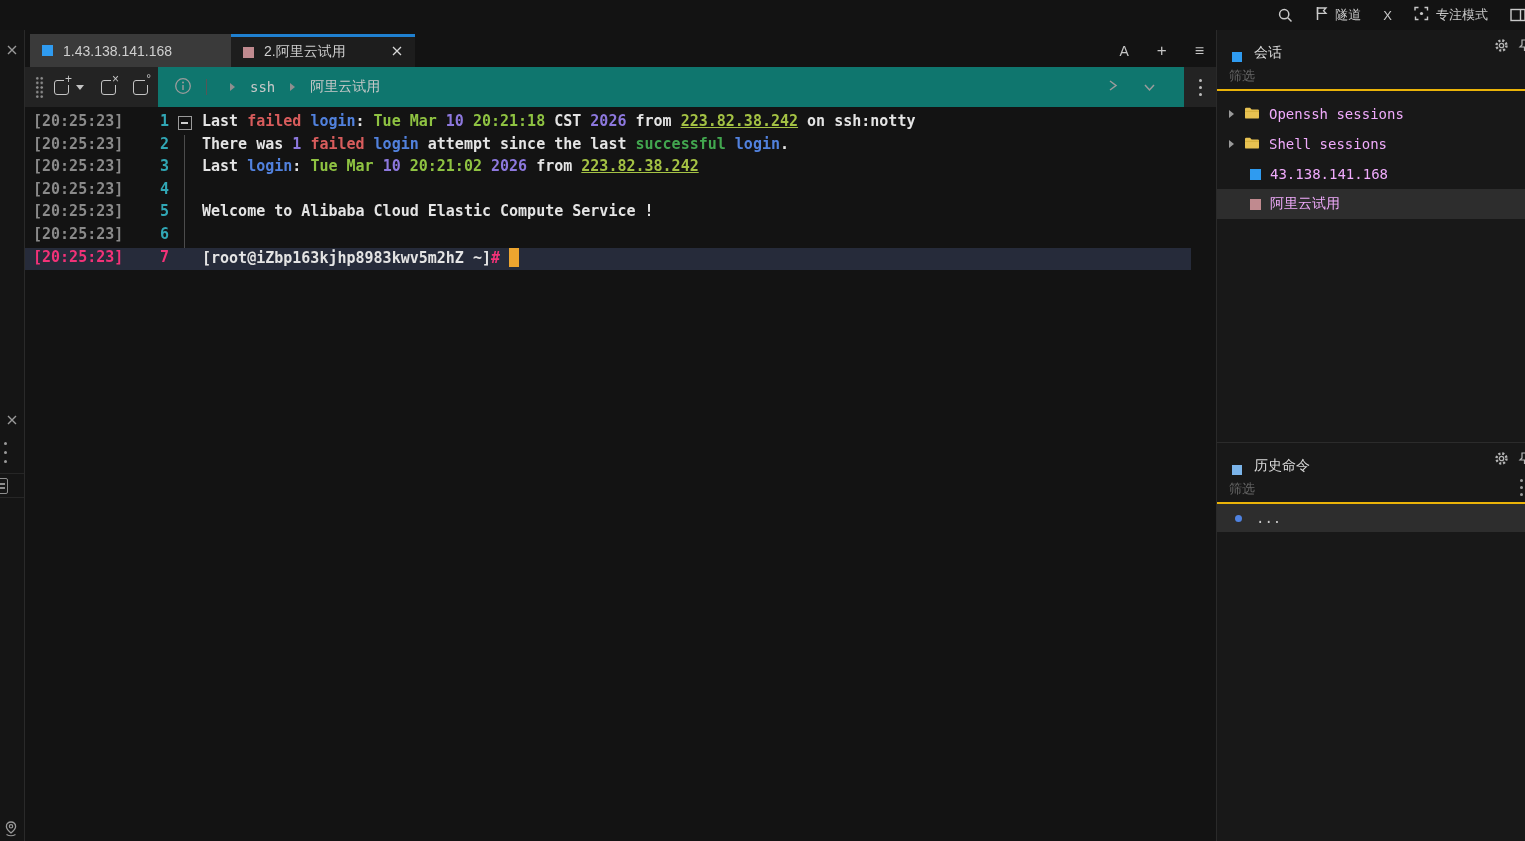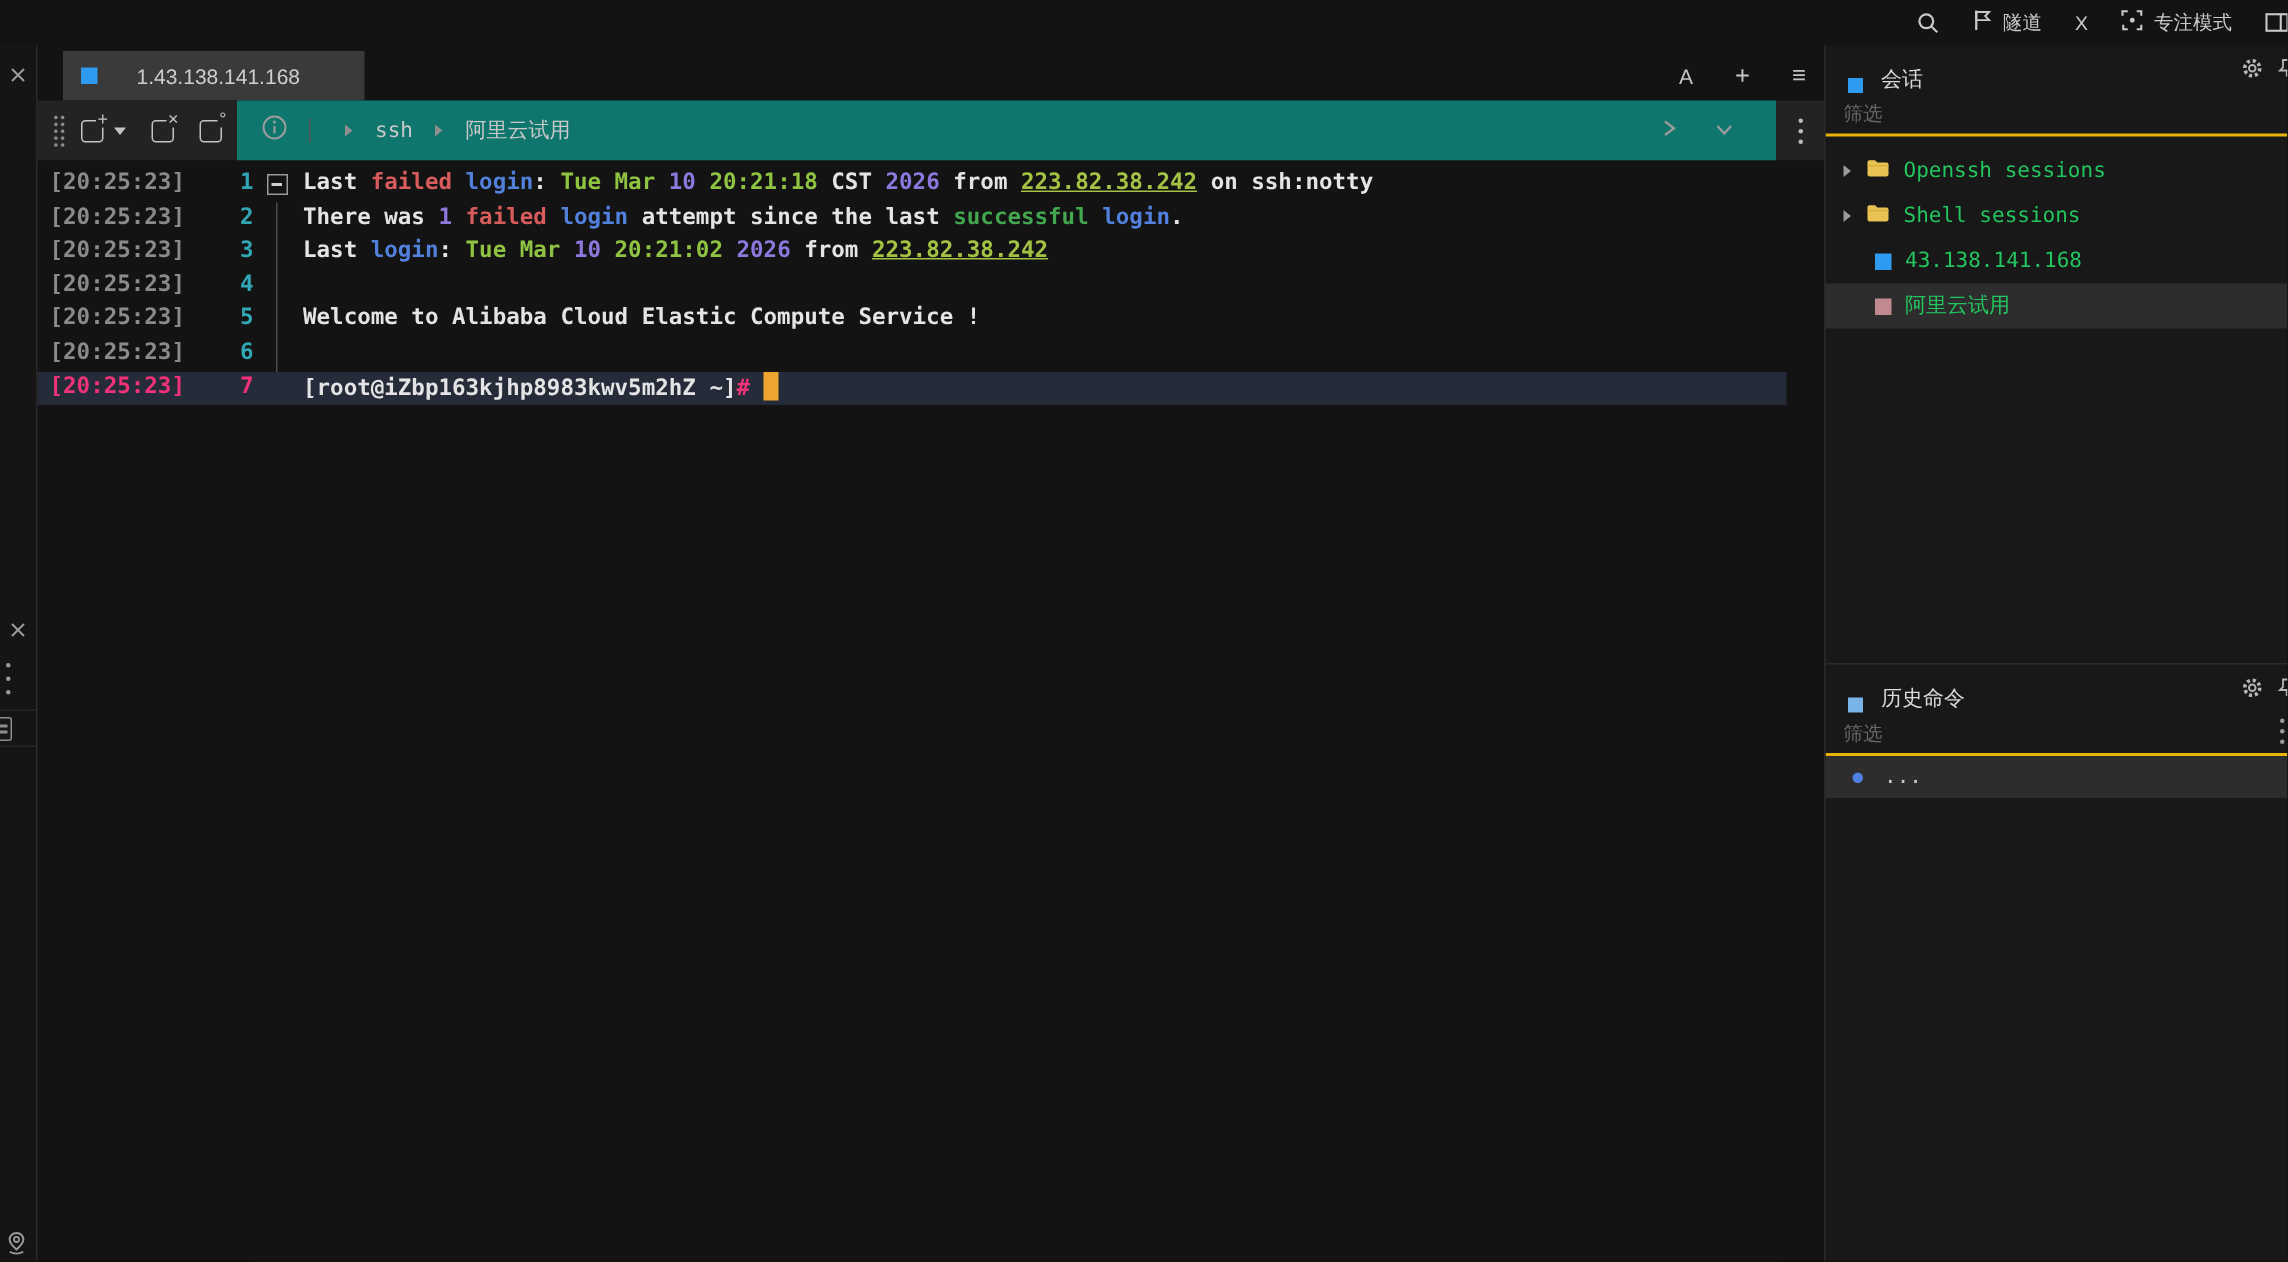--- a/index.html
+++ b/index.html
@@ -27,21 +27,21 @@
   .halfic::before { top:4px; } .halfic::after { top:8px; }
   .vdots { display:flex; flex-direction:column; gap:6px; }
   .vdots i { width:3px; height:3px; border-radius:50%; background:#9a9a9a; }
 
   .center { flex:1; min-width:0; display:flex; flex-direction:column; }
 
   
   .tabbar { height:37px; background:#131313; display:flex; align-items:flex-end; }
   .tab { height:33px; display:flex; align-items:center; padding:0 12px; font-size:14px;
          color:#cfcfcf; }
-  .tab-inactive { background:#3a3a3a; width:201px; margin-left:17px;gap:16px; }
+  .tab-inactive { background:#3a3a3a; width:201px; margin-left:5px; }
   .tab-active { background:#1d1d1d; border-top:3px solid #1f80d0; width:184px; }
   .sq { width:11px; height:11px; flex:none; }
   .tab .lbl { margin-left:10px; white-space:nowrap; }
   .tab-x { margin-left:auto; }
   .tabtools { margin-left:auto; height:33px; display:flex; align-items:center; gap:28px;
               padding-right:12px; color:#c5c5c5; font-size:14px; }
   .tabtools span { cursor:default; }
 
   
   .toolbar { height:40px; background:#232323; display:flex; align-items:center; }
@@ -101,21 +101,21 @@
   .panel-h .sq { width:10px; height:10px; margin-right:12px; }
   .panel-h .gear { position:absolute; right:16px; top:8px; }
   .panel-h .edge-ic { position:absolute; right:-7px; top:8px; }
   .filter { height:29px; flex:none; position:relative; display:flex; align-items:center;
             padding-left:12px; color:#676767; font-size:13px; border-bottom:2px solid #eab308; }
   .filter .kebab2 { position:absolute; right:2px; top:4px; display:flex; flex-direction:column; gap:4px; }
   .filter .kebab2 i { width:3px; height:3px; border-radius:50%; background:#9a9a9a; }
   .sessions-panel { height:413px; flex:none; display:flex; flex-direction:column;
                     border-bottom:1px solid #2b2b2b; }
   .tree { padding-top:8px; font-family:"DejaVu Sans Mono", monospace; }
-  .srow { height:30px; display:flex; align-items:center; font-size:14px; color:#22c55e; }
+  .srow { height:30px; display:flex; align-items:center; font-size:14px; color:#f0abfc; }
   .srow.sel { background:#2d2d2d; }
   .caret { width:0; height:0; border-top:4px solid transparent; border-bottom:4px solid transparent;
            border-left:5px solid #9a9a9a; margin-left:12px; flex:none; }
   .srow .fold-ic { margin-left:10px; flex:none; }
   .srow .leaf-sq { width:11px; height:11px; margin-left:33px; flex:none; }
   .srow .slbl { margin-left:9px; white-space:nowrap; }
   .hlist { font-family:"DejaVu Sans Mono", monospace; }
   .hitem { height:28px; display:flex; align-items:center; font-size:14px; color:#c9c9c9; }
   .hitem.sel { background:#2d2d2d; }
   .hdot { width:7px; height:7px; border-radius:50%; background:#4f82e0; margin-left:18px; flex:none; }
@@ -188,20 +188,29 @@
       </span>
     </div>
 
     <div class="center">
 
       <div class="tabbar">
         <div class="tab tab-inactive">
           <span class="sq" style="background:#2f9bf0"></span>
           <span class="lbl">1.43.138.141.168</span>
         </div>
+        <div class="tab tab-active">
+          <span class="sq" style="background:#c08a8f"></span>
+          <span class="lbl">2.阿里云试用</span>
+          <span class="tab-x">
+            <svg width="12" height="12" viewBox="0 0 12 12">
+                <path d="M2 2 L10 10 M10 2 L2 10" stroke="#d8d8d8" stroke-width="1.3"></path>
+              </svg>
+          </span>
+        </div>
         <div class="tabtools">
           <span>A</span>
           <span style="font-size:17px;">+</span>
           <span style="font-size:16px;">≡</span>
         </div>
       </div>
 
       <div class="toolbar">
         <span class="draghandle"></span>
         <span class="sqic">

